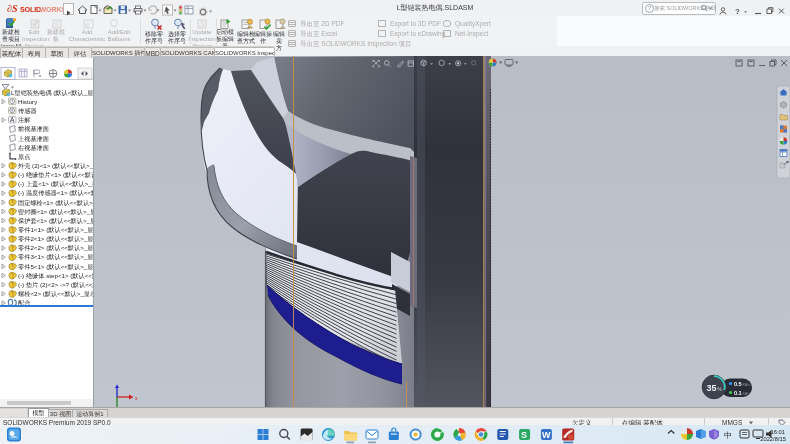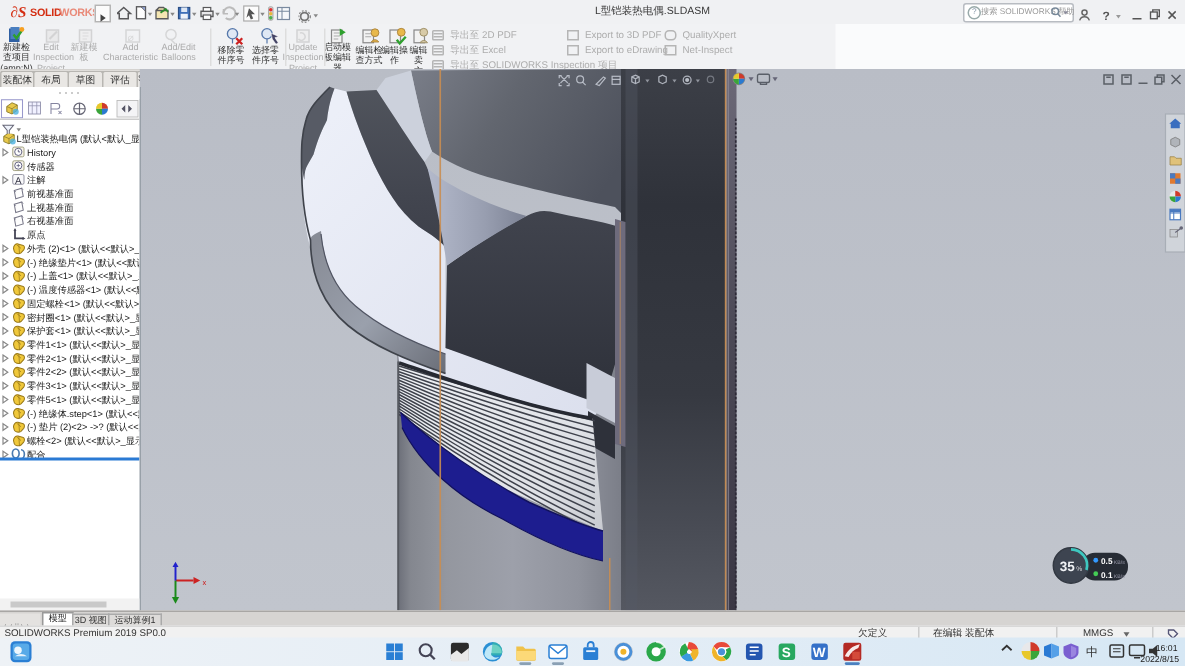--- a/index.html
+++ b/index.html
@@ -197,21 +197,21 @@
 <div class="abs" style="left:0;top:46px;width:274px;height:12px;background:#e9e7e4;border-top:1px solid #d5d3d0"></div>
 <div class="abs" style="left:0px;top:46.5px;width:21px;height:11.5px;background:#e9e7e4;border:1px solid #b8b6b2;border-bottom:none;border-radius:2px 2px 0 0;color:#333;font-size:6.5px;line-height:11px;text-align:center;white-space:nowrap;overflow:hidden">装配体</div>
 <div class="abs" style="left:22px;top:46.5px;width:22px;height:11.5px;background:#e9e7e4;border:1px solid #b8b6b2;border-bottom:none;border-radius:2px 2px 0 0;color:#333;font-size:6.5px;line-height:11px;text-align:center;white-space:nowrap;overflow:hidden">布局</div>
 <div class="abs" style="left:45px;top:46.5px;width:22px;height:11.5px;background:#e9e7e4;border:1px solid #b8b6b2;border-bottom:none;border-radius:2px 2px 0 0;color:#333;font-size:6.5px;line-height:11px;text-align:center;white-space:nowrap;overflow:hidden">草图</div>
 <div class="abs" style="left:68px;top:46.5px;width:22px;height:11.5px;background:#e9e7e4;border:1px solid #b8b6b2;border-bottom:none;border-radius:2px 2px 0 0;color:#333;font-size:6.5px;line-height:11px;text-align:center;white-space:nowrap;overflow:hidden">评估</div>
 <div class="abs" style="left:91px;top:46.5px;width:52px;height:11.5px;background:#e9e7e4;border:1px solid #b8b6b2;border-bottom:none;border-radius:2px 2px 0 0;color:#333;font-size:6.0px;line-height:11px;text-align:center;white-space:nowrap;overflow:hidden">SOLIDWORKS 插件</div>
 <div class="abs" style="left:144px;top:46.5px;width:15px;height:11.5px;background:#e9e7e4;border:1px solid #b8b6b2;border-bottom:none;border-radius:2px 2px 0 0;color:#333;font-size:6.5px;line-height:11px;text-align:center;white-space:nowrap;overflow:hidden">MBD</div>
 <div class="abs" style="left:160px;top:46.5px;width:53px;height:11.5px;background:#e9e7e4;border:1px solid #b8b6b2;border-bottom:none;border-radius:2px 2px 0 0;color:#333;font-size:6.0px;line-height:11px;text-align:center;white-space:nowrap;overflow:hidden">SOLIDWORKS CAM</div>
 <div class="abs" style="left:214px;top:46.5px;width:59px;height:11.5px;background:#ffffff;border:1px solid #b8b6b2;border-bottom:none;border-radius:2px 2px 0 0;color:#333;font-size:6.0px;line-height:11px;text-align:center;white-space:nowrap;overflow:hidden">SOLIDWORKS Inspection</div>
 
-<div class="abs" style="left:93px;top:46px;width:697px;height:331px">
+<div class="abs" style="left:93px;top:56px;width:697px;height:331px">
     <svg width="697" height="361" style="display:block">
 <defs>
 <linearGradient id="bgg" x1="0" y1="0" x2="0" y2="1">
           <stop offset="0" stop-color="#b9bdc6"></stop>
           <stop offset="1" stop-color="#c1c5cd"></stop>
         </linearGradient>
 <linearGradient id="lcyl" x1="172" y1="0" x2="391" y2="0" gradientUnits="userSpaceOnUse">
 <stop offset="0" stop-color="#6b6e78"></stop>
           <stop offset="0.04" stop-color="#84878f"></stop>
           <stop offset="0.15" stop-color="#94979f"></stop>

